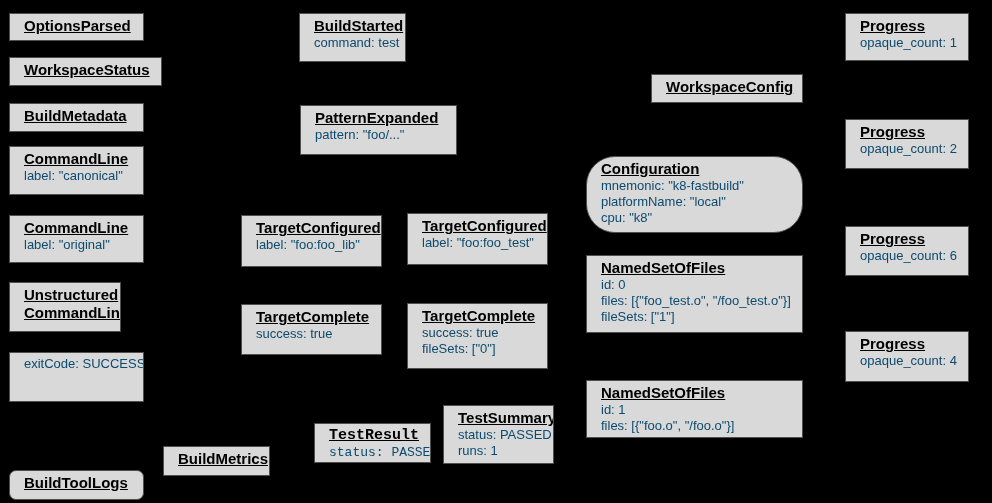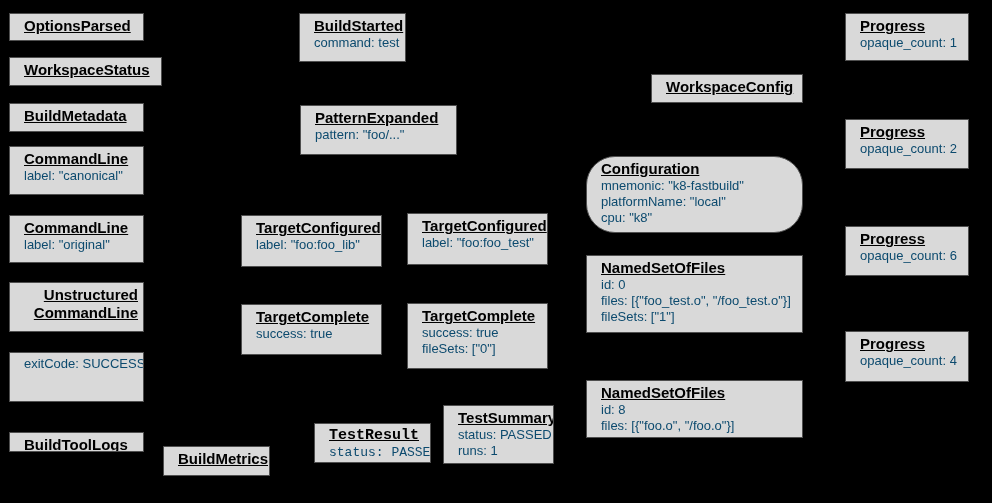--- a/index.html
+++ b/index.html
@@ -52,28 +52,28 @@
       <div class="node-title">BuildMetadata</div>
     </div>
     <div class="node" style="left: 9px; top: 146px; width: 135px; height: 49px;">
       <div class="node-title">CommandLine</div>
       <div class="node-body">label: "canonical"</div>
     </div>
     <div class="node" style="left: 9px; top: 215px; width: 135px; height: 48px;">
       <div class="node-title">CommandLine</div>
       <div class="node-body">label: "original"</div>
     </div>
-    <div class="node" style="left: 9px; top: 282px; width: 135px; height: 50px; text-align: right;">
+    <div class="node" style="left: 9px; top: 282px; width: 112px; height: 50px;">
       <div class="node-title">Unstructured</div>
       <div class="node-title">CommandLine</div>
     </div>
     <div class="node" style="left: 9px; top: 352px; width: 135px; height: 50px;">
       <div class="node-body">exitCode: SUCCESS</div>
     </div>
-    <div class="node" style="left: 9px; top: 432px; width: 135px; height: 20px;">
+    <div class="node" style="left: 9px; top: 470px; width: 135px; height: 30px; border-radius: 7px;">
       <div class="node-title">BuildToolLogs</div>
     </div>
     <div class="node" style="left: 163px; top: 446px; width: 107px; height: 30px;">
       <div class="node-title">BuildMetrics</div>
     </div>
     <div class="node" style="left: 299px; top: 13px; width: 107px; height: 49px;">
       <div class="node-title">BuildStarted</div>
       <div class="node-body">command: test</div>
     </div>
     <div class="node" style="left: 300px; top: 105px; width: 157px; height: 50px;">
@@ -116,21 +116,21 @@
       <div class="node-body">cpu: "k8"</div>
     </div>
     <div class="node" style="left: 586px; top: 255px; width: 217px; height: 78px;">
       <div class="node-title">NamedSetOfFiles</div>
       <div class="node-body">id: 0</div>
       <div class="node-body">files: [{"foo_test.o", "/foo_test.o"}]</div>
       <div class="node-body">fileSets: ["1"]</div>
     </div>
     <div class="node" style="left: 586px; top: 380px; width: 217px; height: 58px;">
       <div class="node-title">NamedSetOfFiles</div>
-      <div class="node-body">id: 8</div>
+      <div class="node-body">id: 1</div>
       <div class="node-body">files: [{"foo.o", "/foo.o"}]</div>
     </div>
     <div class="node" style="left: 845px; top: 13px; width: 124px; height: 48px;">
       <div class="node-title">Progress</div>
       <div class="node-body">opaque_count: 1</div>
     </div>
     <div class="node" style="left: 845px; top: 119px; width: 124px; height: 50px;">
       <div class="node-title">Progress</div>
       <div class="node-body">opaque_count: 2</div>
     </div>

